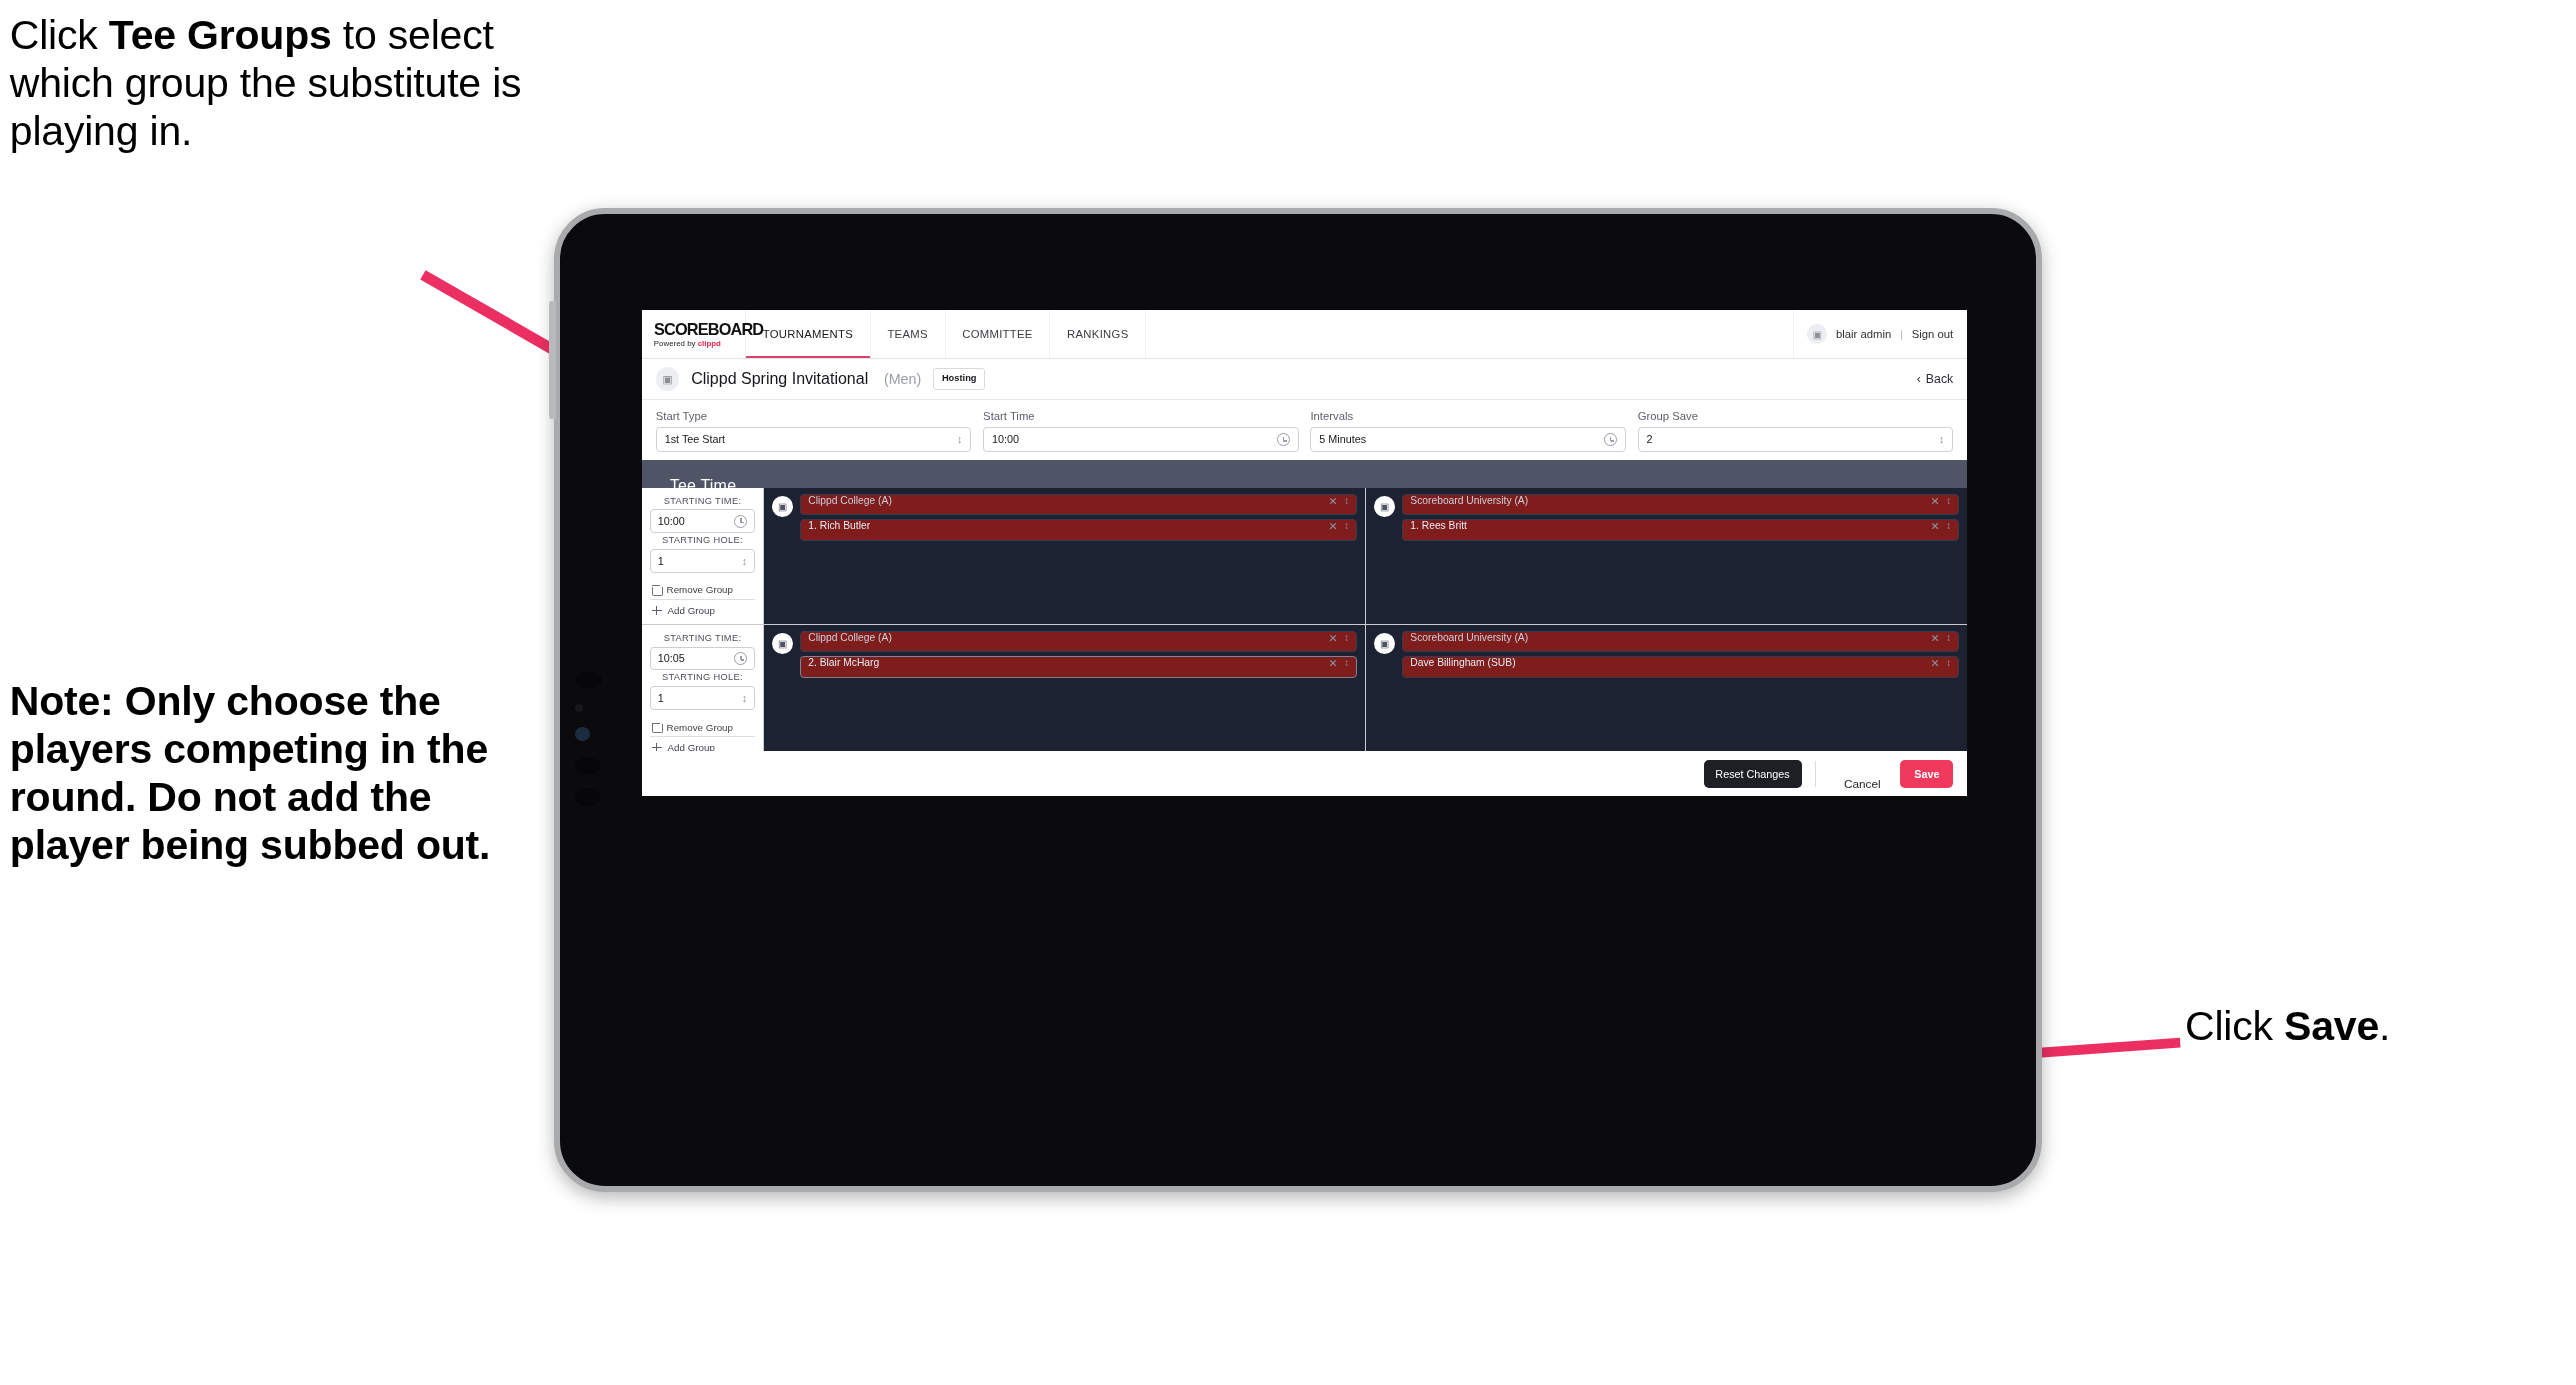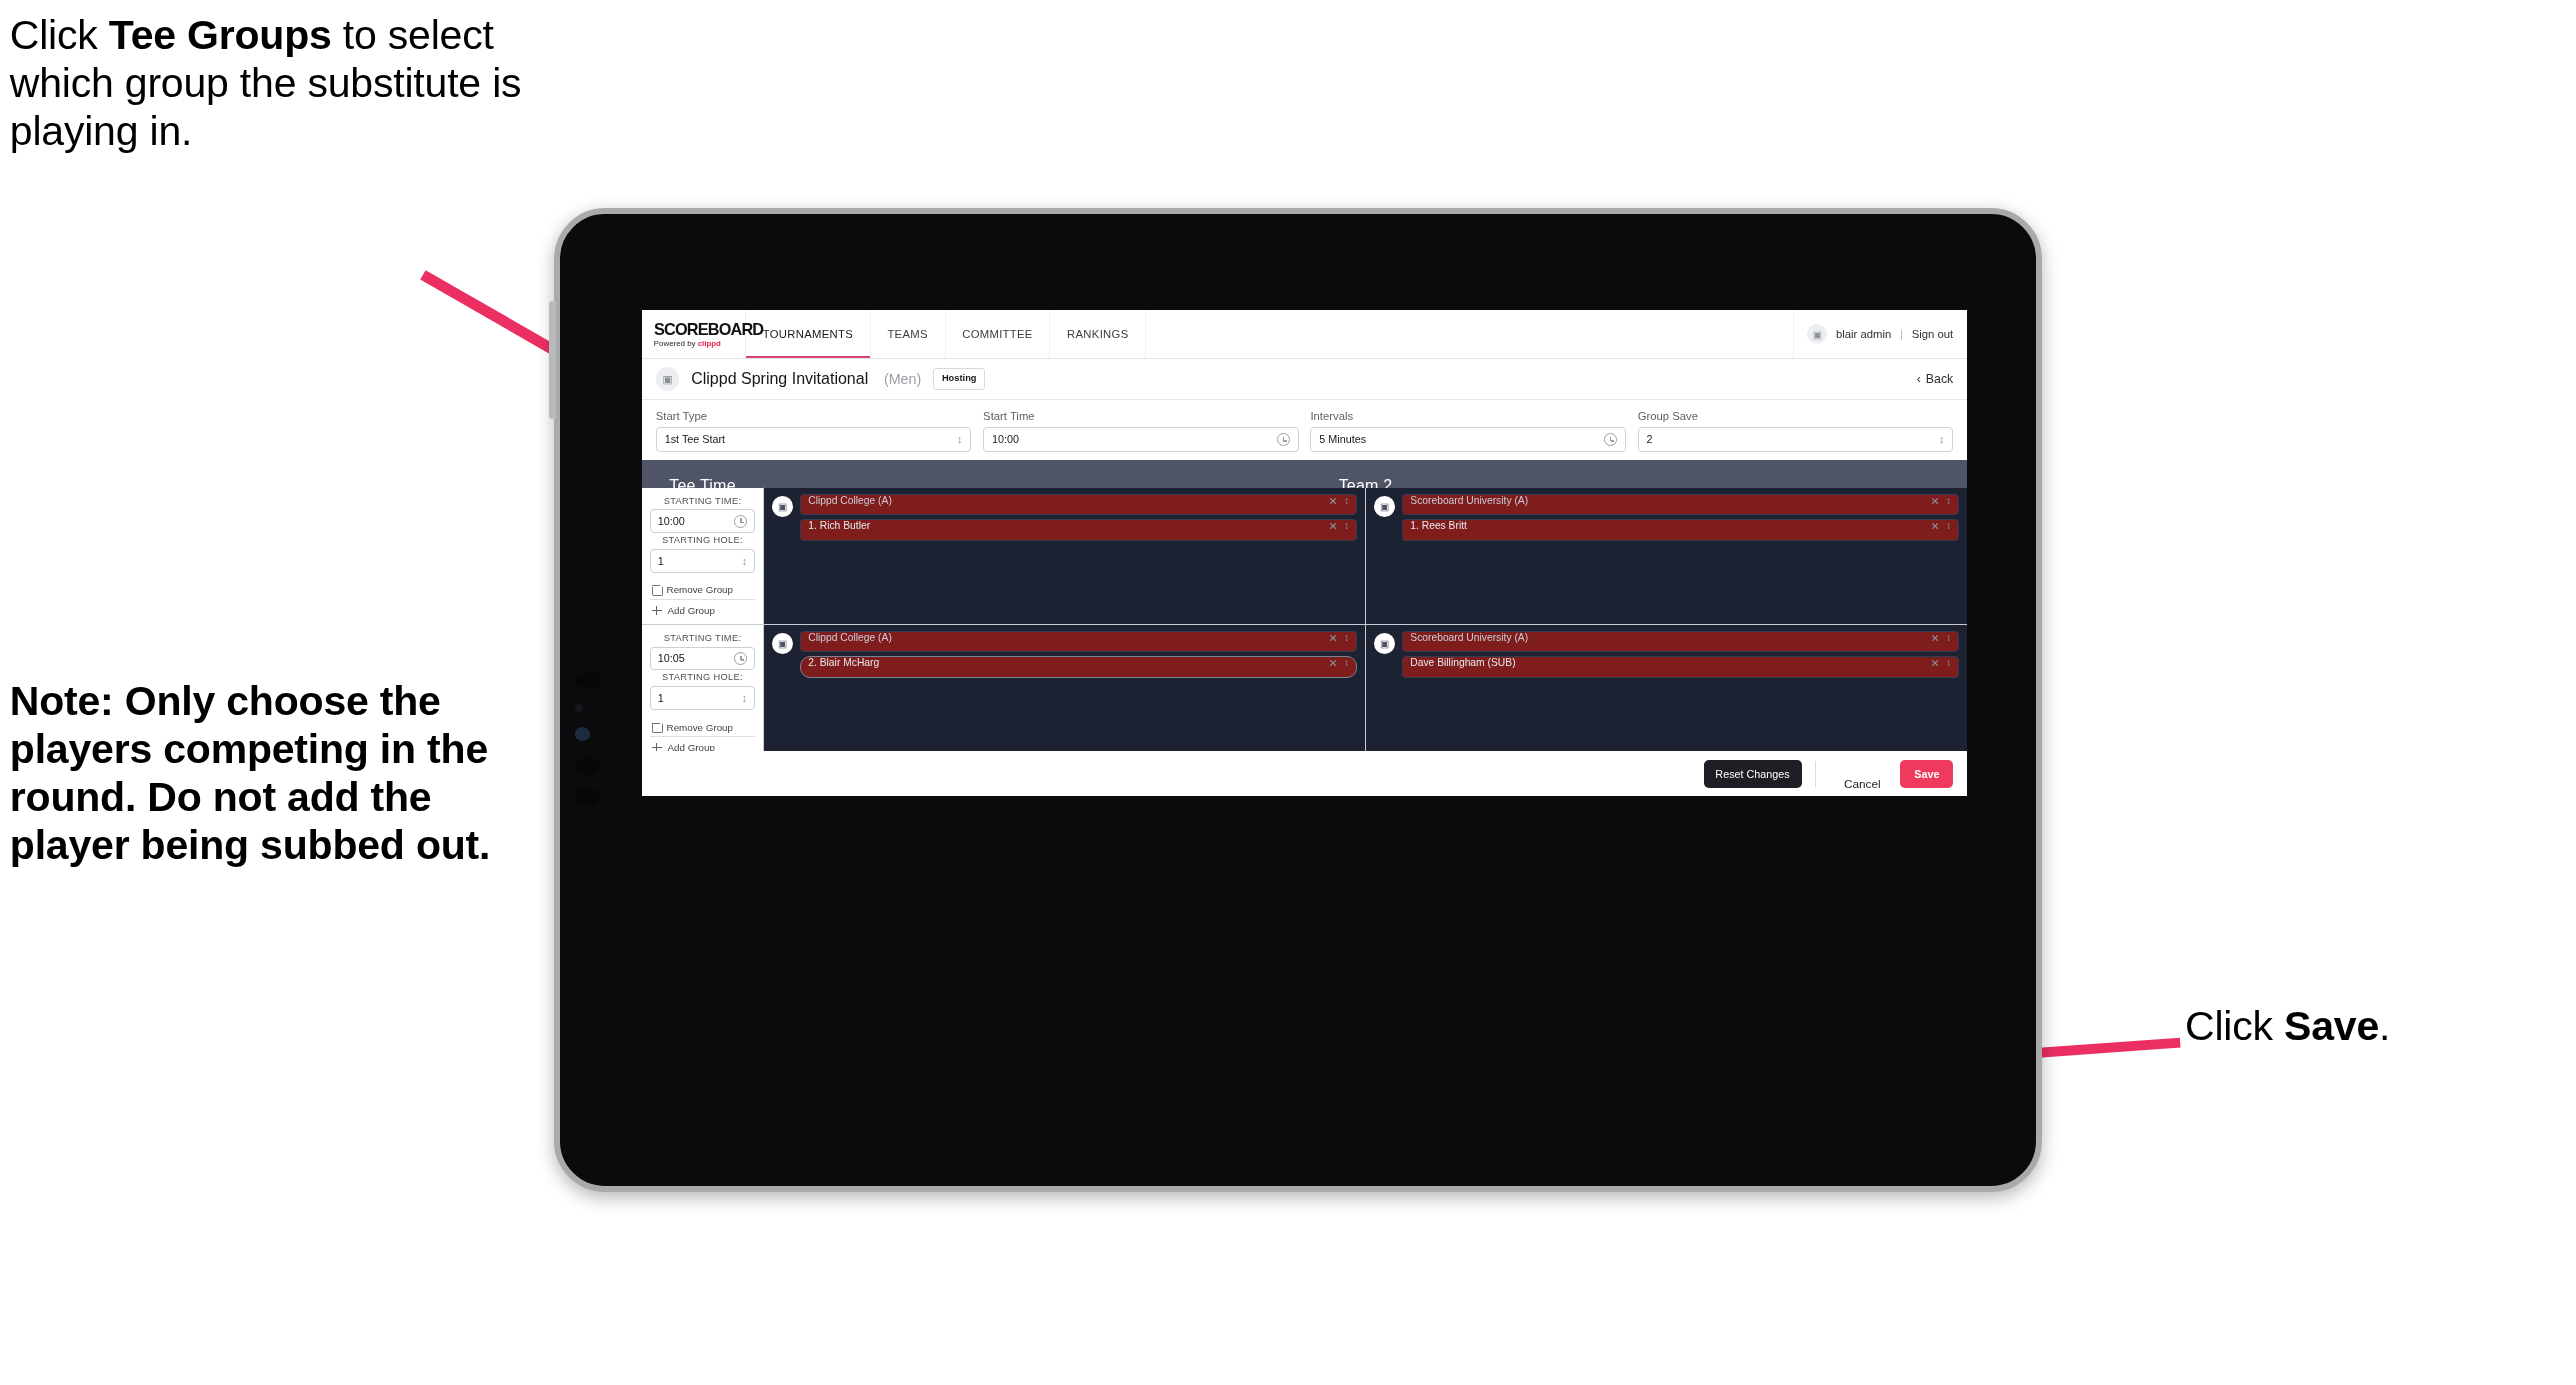--- a/index.html
+++ b/index.html
@@ -210,21 +210,21 @@
     display:flex;align-items:center;justify-content:center;
     color:#4e5463; font-size:9.8px; flex:none; margin-top: 2px;
   }
   .chips { flex: 1; min-width: 0; display: flex; flex-direction: column; gap: 3.9px; }
   .chip {
     height: 21.6px; border: 1px solid #343c51; border-radius: 3.9px;
     background: #7f1d1d; display: flex; align-items: flex-start;
     padding: 0 6.9px; font-size: 10.3px; color: #c9ced9;
   }
   .chip.player { color: #e7eaf0; }
-  .chip.selected { border-color: #7b8497; border-radius: 10px; }
+  .chip.selected { border-color: #7b8497; }
   .chip .txt { flex: 1; min-width: 0; overflow: hidden; white-space: nowrap; }
   .chip .x { color: #8d94a3; font-size: 10.8px; margin-right: 6.9px; cursor: pointer; }
   .chip .sp { color: #8d94a3; font-size: 9.8px; cursor: pointer; }
 
   
   #footer {
     flex: none; height: 45px; background: #fff;
     display: flex; align-items: center; justify-content: flex-end;
     gap: 0px; padding-right: 13.8px;
     border-top: 1px solid #ffffff;
@@ -347,21 +347,20 @@
           <div class="field-box">
             <span class="val">2</span>
             <span class="spin">↕</span>
           </div>
         </div>
       </div>
 
       <div id="table-wrap">
         <div id="thead">
           <div class="th tee">Tee Time</div>
-          <div class="th team">Team 2</div>
         </div>
 
         <div id="tbody">
 
           <div class="trow">
             <div class="cell-tee">
               <div class="mini-label">STARTING TIME:</div>
               <div class="mini-box">
                 <span class="val">10:00</span>
                 <span class="clock"></span>

